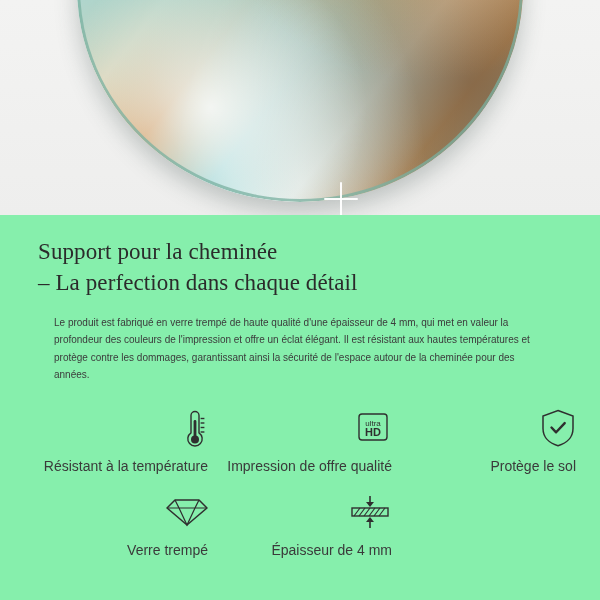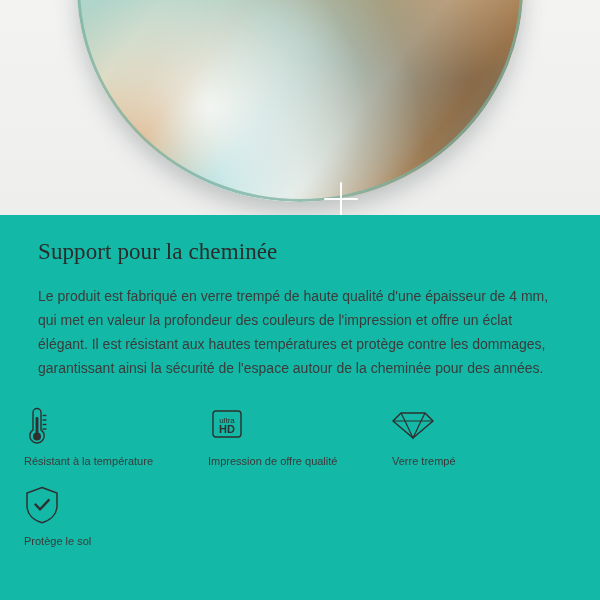--- a/index.html
+++ b/index.html
@@ -10,21 +10,21 @@
     width: 600px;
     height: 600px;
     overflow: hidden;
     background: #ffffff;
     font-family: "Liberation Sans", sans-serif;
   }
   .page {
     position: relative;
     width: 600px;
     height: 600px;
-    background: #14b8a6;
+    background: #86efac;
     overflow: hidden;
   }
 
   
   .hero {
     position: relative;
     width: 600px;
     height: 215px;
     background: #f1f1f0;
     overflow: hidden;
@@ -96,50 +96,50 @@
     font-family: "Liberation Serif", serif;
     font-size: 23px;
     line-height: 1.33;
     color: #2b2b2b;
     font-weight: 400;
     margin: 0 0 16px 0;
     letter-spacing: 0.1px;
   }
   .headline .line2 { display: block; }
   .body-text {
-    font-size: 14px;
+    font-size: 10px;
     line-height: 1.72;
     color: #3b3b3b;
-    margin: 0;
+    margin: 16px;
     max-width: 520px;
   }
 
   
   .features {
     margin-top: 22px;
     padding: 0 24px;
     display: grid;
     grid-template-columns: repeat(3, 1fr);
     row-gap: 14px;
   }
   .feature {
     display: flex;
     flex-direction: column;
-    align-items: flex-start;
+    align-items: flex-end;
     justify-content: flex-start;
   }
   .feature-icon {
     height: 46px;
     display: flex;
     align-items: center;
     justify-content: center;
   }
   .feature-label {
     margin-top: 6px;
-    font-size: 11px;
+    font-size: 14px;
     color: #3a3a3a;
     text-align: center;
     line-height: 1.3;
   }
   svg { display: block; }
 </style>
 </head>
 <body>
 
 <div class="page">
@@ -149,20 +149,21 @@
     <div class="glass-panel">
       <div class="glass-sheen"></div>
       <div class="glass-edge"></div>
     </div>
     <div class="sparkle"></div>
   </div>
 
   <div class="content">
     <h1 class="headline">
       <span>Support pour la cheminée</span>
+      <span class="line2">– La perfection dans chaque détail</span>
     </h1>
     <p class="body-text">Le produit est fabriqué en verre trempé de haute qualité d'une épaisseur de 4 mm, qui met en valeur la profondeur des couleurs de l'impression et offre un éclat élégant. Il est résistant aux hautes températures et protège contre les dommages, garantissant ainsi la sécurité de l'espace autour de la cheminée pour des années.</p>
   </div>
 
   <div class="features">
 
     <div class="feature">
       <div class="feature-icon">
         <svg width="26" height="42" viewBox="0 0 26 42" fill="none" stroke="#2f2f2f" stroke-width="1.4">
           <path d="M13 4.5a4 4 0 0 1 4 4v17.3a7.2 7.2 0 1 1-8 0V8.5a4 4 0 0 1 4-4z"></path>
@@ -183,34 +184,47 @@
           <rect x="5" y="3" width="28" height="26" rx="3" fill="none" stroke="#2f2f2f" stroke-width="1.4"></rect>
           <text x="19" y="14.5" text-anchor="middle" font-family="Liberation Sans, sans-serif" font-size="8" fill="#2f2f2f">ultra</text>
           <text x="19" y="25" text-anchor="middle" font-family="Liberation Sans, sans-serif" font-size="11" font-weight="bold" fill="#2f2f2f">HD</text>
         </svg>
       </div>
       <div class="feature-label">Impression de offre qualité</div>
     </div>
 
     <div class="feature">
       <div class="feature-icon">
+        <svg width="36" height="40" viewBox="0 0 36 40">
+          <path d="M18 2.5 33 8v12.5c0 9-6.6 14.8-15 17.2C9.6 35.3 3 29.5 3 20.5V8z" fill="none" stroke="#2f2f2f" stroke-width="1.5"></path>
+          <path d="M11.5 19.5l4.6 4.8 8.6-9.2" fill="none" stroke="#2f2f2f" stroke-width="2.4" stroke-linecap="round" stroke-linejoin="round"></path>
+        </svg>
+      </div>
+      <div class="feature-label">Protège le sol</div>
+    </div>
+
+    <div class="feature">
+      <div class="feature-icon">
         <svg width="42" height="32" viewBox="0 0 42 32">
           <path d="M9 4h24l8 8-20 17L1 12z" fill="none" stroke="#2f2f2f" stroke-width="1.5" stroke-linejoin="round"></path>
           <path d="M1 12h40M9 4l4 8-8 0M33 4l-4 8 12 0M13 12l8 17 8-17z" fill="none" stroke="#2f2f2f" stroke-width="1.2"></path>
         </svg>
       </div>
       <div class="feature-label">Verre trempé</div>
     </div>
 
-    <div class="feature">
-      <div class="feature-icon">
-        <svg width="36" height="40" viewBox="0 0 36 40">
-          <path d="M18 2.5 33 8v12.5c0 9-6.6 14.8-15 17.2C9.6 35.3 3 29.5 3 20.5V8z" fill="none" stroke="#2f2f2f" stroke-width="1.5"></path>
-          <path d="M11.5 19.5l4.6 4.8 8.6-9.2" fill="none" stroke="#2f2f2f" stroke-width="2.4" stroke-linecap="round" stroke-linejoin="round"></path>
-        </svg>
-      </div>
-      <div class="feature-label">Protège le sol</div>
-    </div>
-
-
+
+    <div class="feature">
+      <div class="feature-icon">
+        <svg width="44" height="38" viewBox="0 0 44 38">
+          <line x1="22" y1="3" x2="22" y2="11" stroke="#2f2f2f" stroke-width="1.6"></line>
+          <path d="M18 9 L22 14 L26 9 Z" fill="#2f2f2f"></path>
+          <line x1="22" y1="35" x2="22" y2="27" stroke="#2f2f2f" stroke-width="1.6"></line>
+          <path d="M18 29 L22 24 L26 29 Z" fill="#2f2f2f"></path>
+          <rect x="4" y="15" width="36" height="8" fill="none" stroke="#2f2f2f" stroke-width="1.4"></rect>
+          <path d="M6 23 L12 15 M11 23 L17 15 M16 23 L22 15 M21 23 L27 15 M26 23 L32 15 M31 23 L37 15" stroke="#2f2f2f" stroke-width="1.1"></path>
+        </svg>
+      </div>
+      <div class="feature-label">Épaisseur de 4 mm</div>
+    </div>
 
   </div>
 </div>
 
 </body></html>

